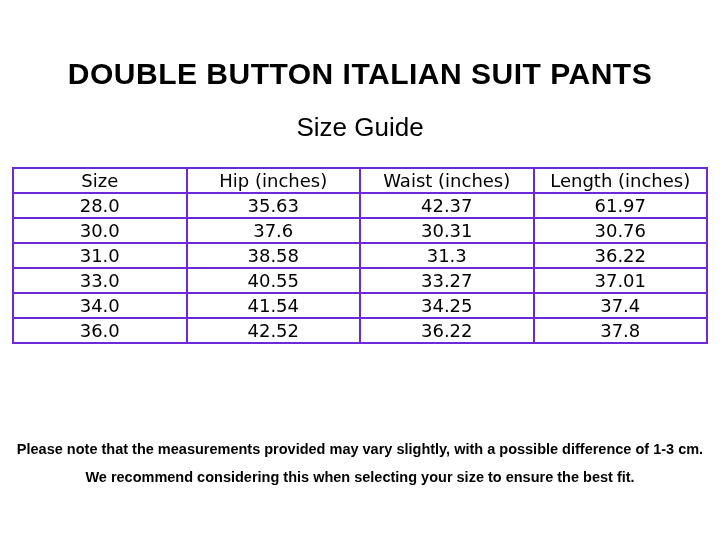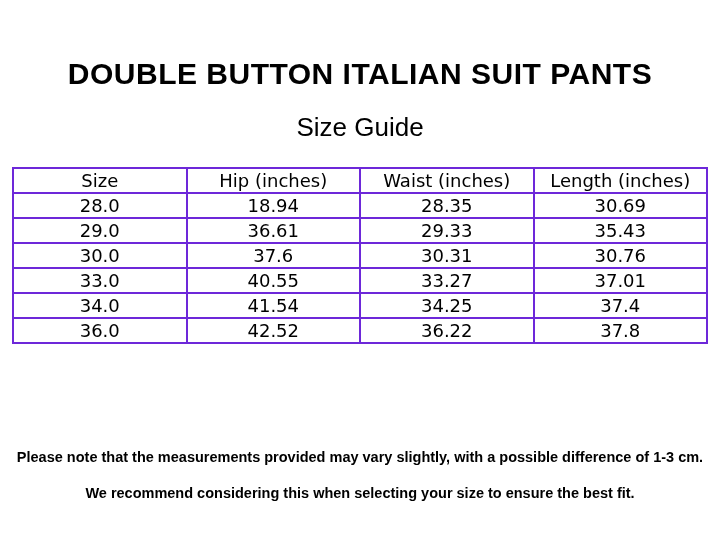--- a/index.html
+++ b/index.html
@@ -58,21 +58,21 @@
   .footer {
     position: absolute;
     top: 431px;
     left: 0;
     width: 720px;
     text-align: center;
     font-size: 14.5px;
     font-weight: bold;
     line-height: 20px;
   }
-  .footer p { margin: 16px; }
+  .footer p { margin: 8px; }
 </style>
 </head>
 <body>
 
 <div class="page">
 
   <h1 class="title">DOUBLE BUTTON ITALIAN SUIT PANTS</h1>
 
   <h2 class="subtitle">Size Guide</h2>
 
@@ -81,35 +81,35 @@
       <tr>
           <th>Size</th>
           <th>Hip (inches)</th>
           <th>Waist (inches)</th>
           <th>Length (inches)</th>
         </tr>
     </thead>
     <tbody>
         <tr>
           <td>28.0</td>
-          <td>18.94</td>
-          <td>28.35</td>
-          <td>30.69</td>
-        </tr>
-        <tr>
-          <td>29.0</td>
-          <td>36.61</td>
-          <td>29.33</td>
-          <td>35.43</td>
+          <td>35.63</td>
+          <td>42.37</td>
+          <td>61.97</td>
         </tr>
         <tr>
           <td>30.0</td>
           <td>37.6</td>
           <td>30.31</td>
           <td>30.76</td>
+        </tr>
+        <tr>
+          <td>31.0</td>
+          <td>38.58</td>
+          <td>31.3</td>
+          <td>36.22</td>
         </tr>
         <tr>
           <td>33.0</td>
           <td>40.55</td>
           <td>33.27</td>
           <td>37.01</td>
         </tr>
         <tr>
           <td>34.0</td>
           <td>41.54</td>

